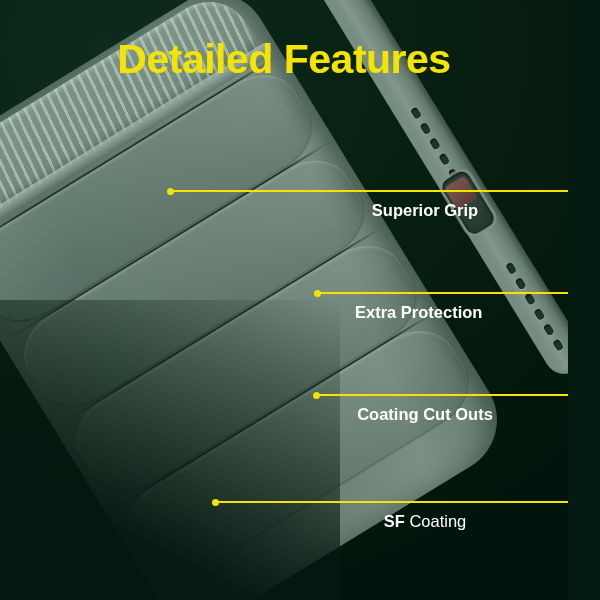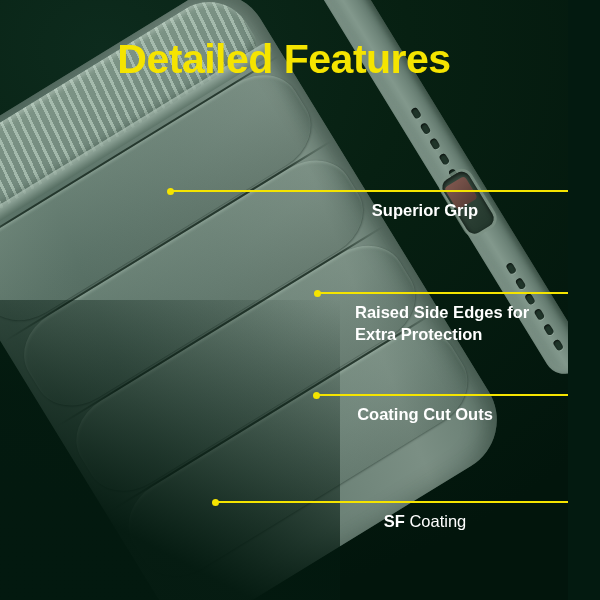--- a/index.html
+++ b/index.html
@@ -226,21 +226,20 @@
       <span class="leader-dot"></span>
     </div>
     <div class="callout-label label-right" style="left:275px; width:300px; top:200px;">Superior Grip</div>
   </div>
 
   <div class="callout">
     <div class="leader" style="left:317px; top:292px; width:258px;">
       <span class="leader-dot"></span>
     </div>
     <div class="callout-label label-left" style="left:355px; top:302px;">
-      <div>Raised Side Edges for</div>
       <div>Extra Protection</div>
     </div>
   </div>
 
   <div class="callout">
     <div class="leader" style="left:316px; top:394px; width:259px;">
       <span class="leader-dot"></span>
     </div>
     <div class="callout-label label-right" style="left:275px; width:300px; top:404px;">Coating Cut Outs</div>
   </div>

